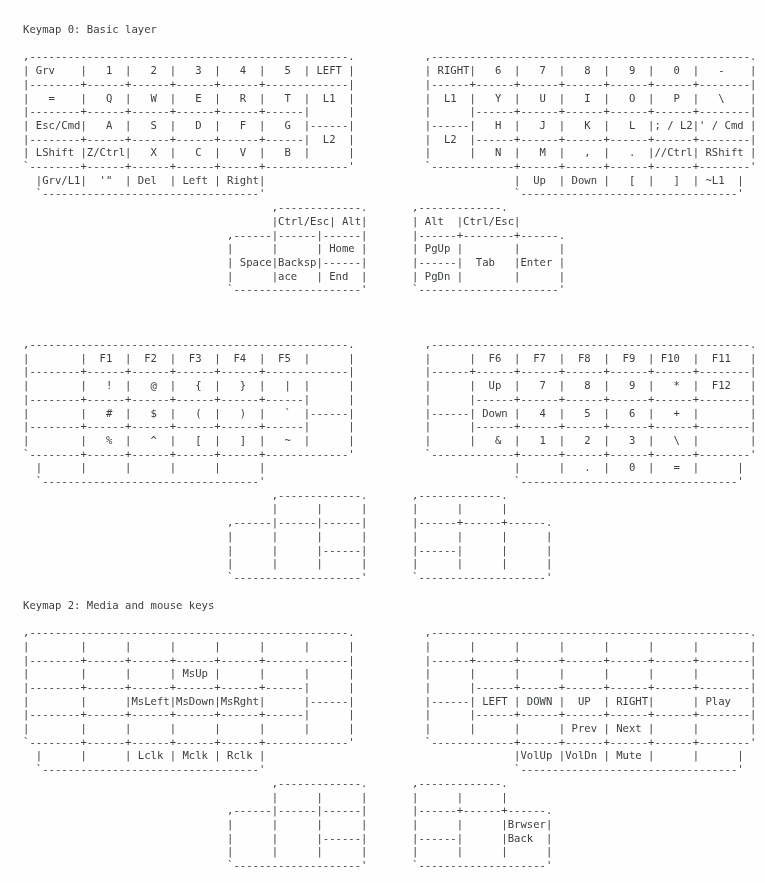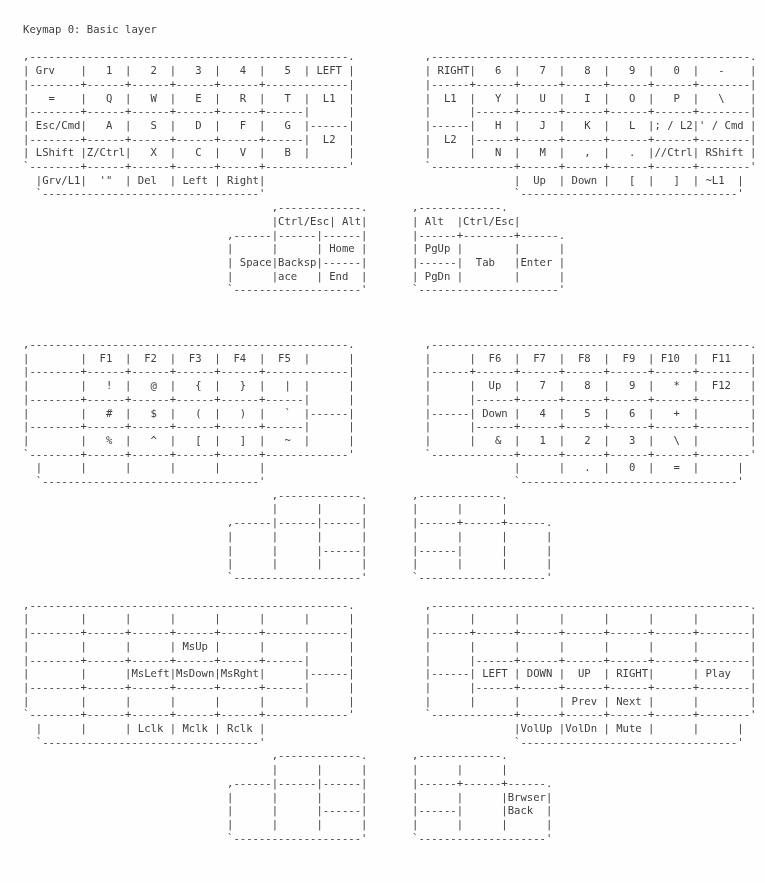--- a/index.html
+++ b/index.html
@@ -80,20 +80,21 @@
                                        ,-------------.       ,-------------.
                                        |      |      |       |      |      |
                                 ,------|------|------|       |------+------+------.
                                 |      |      |      |       |      |      |      |
                                 |      |      |------|       |------|      |      |
                                 |      |      |      |       |      |      |      |
                                 `--------------------'       `--------------------'</pre>
   </section>
 
   <section class="section-k2">
+    <div class="keymap-title">Keymap 2: Media and mouse keys</div>
     <pre class="art">,--------------------------------------------------.           ,--------------------------------------------------.
 |        |      |      |      |      |      |      |           |      |      |      |      |      |      |        |
 |--------+------+------+------+------+-------------|           |------+------+------+------+------+------+--------|
 |        |      |      | MsUp |      |      |      |           |      |      |      |      |      |      |        |
 |--------+------+------+------+------+------|      |           |      |------+------+------+------+------+--------|
 |        |      |MsLeft|MsDown|MsRght|      |------|           |------| LEFT | DOWN |  UP  | RIGHT|      | Play   |
 |--------+------+------+------+------+------|      |           |      |------+------+------+------+------+--------|
 |        |      |      |      |      |      |      |           |      |      |      | Prev | Next |      |        |
 `--------+------+------+------+------+-------------'           `-------------+------+------+------+------+--------'
   |      |      | Lclk | Mclk | Rclk |                                       |VolUp |VolDn | Mute |      |      |

